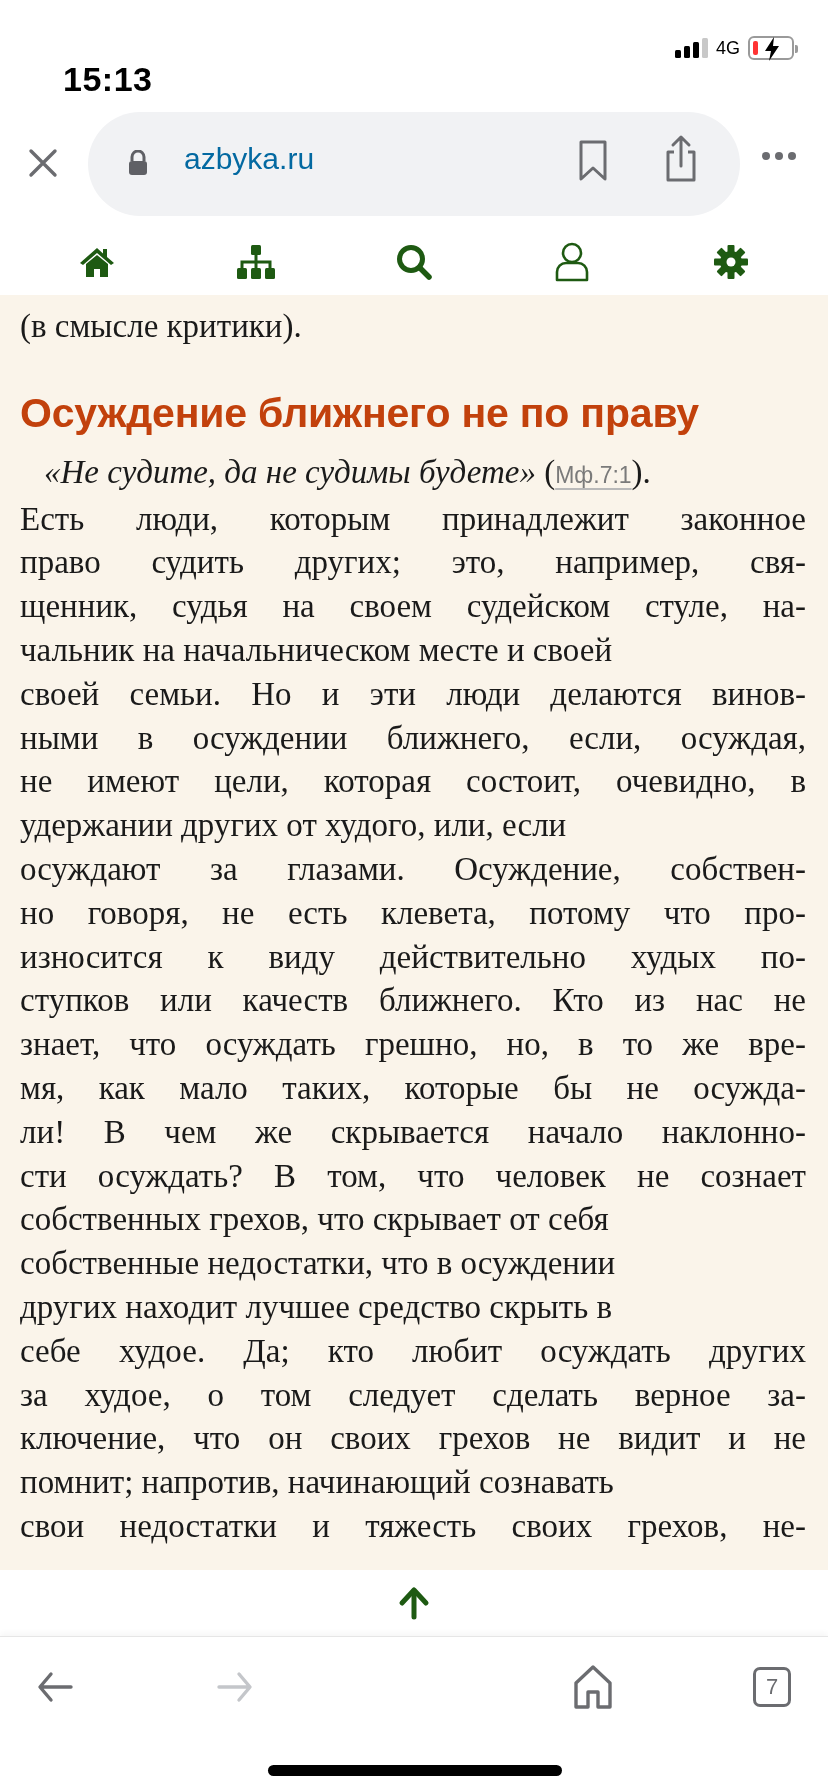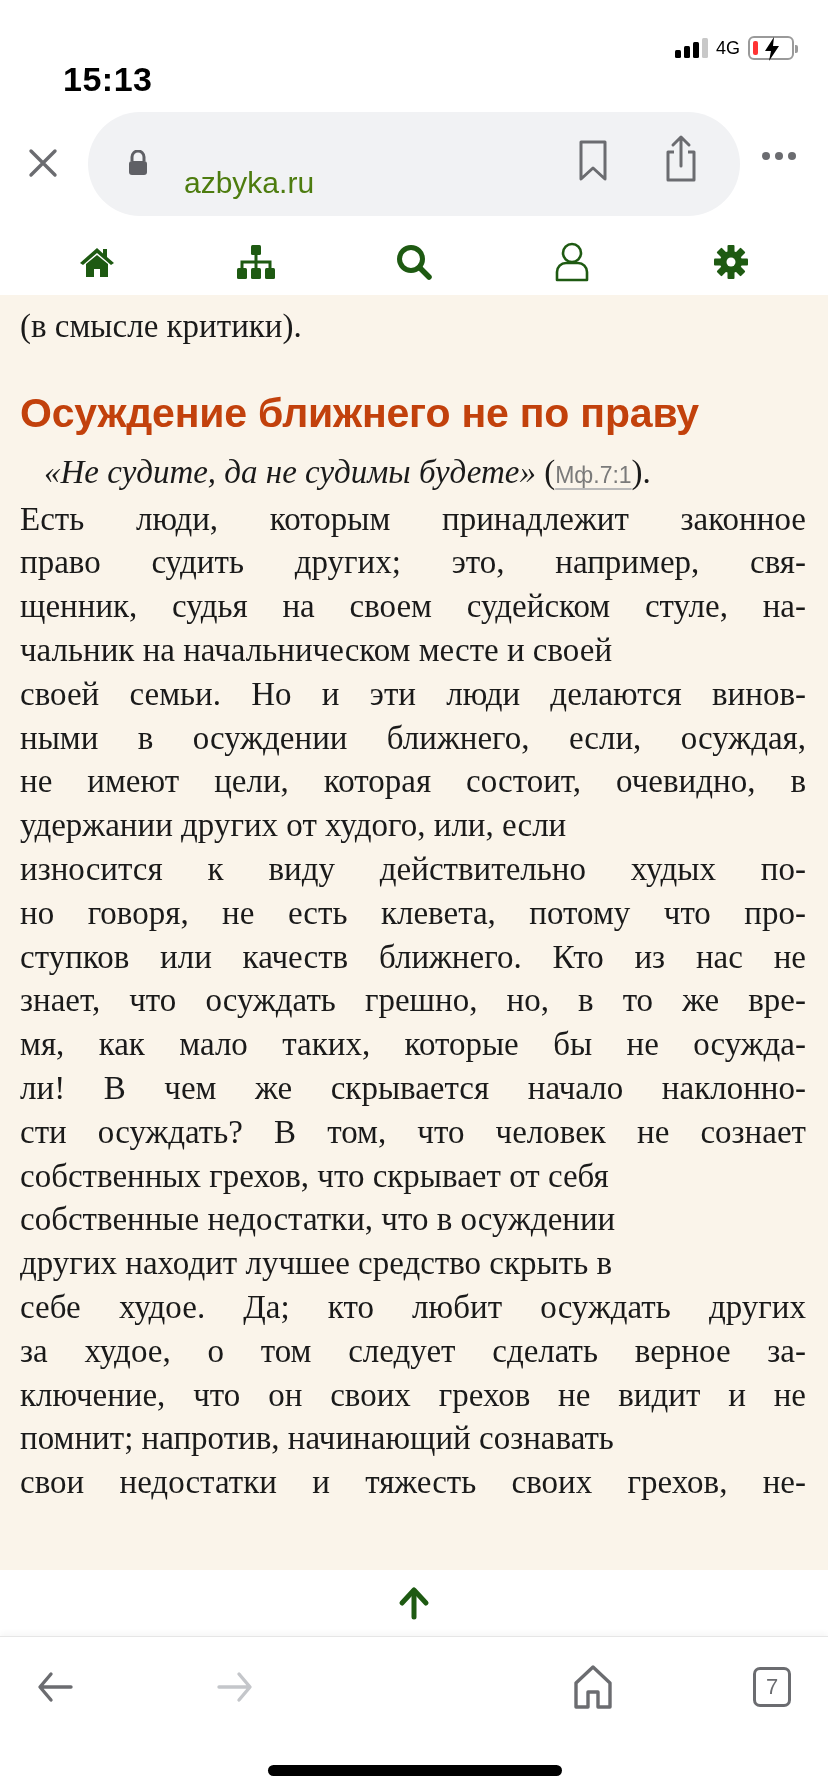--- a/index.html
+++ b/index.html
@@ -17,21 +17,21 @@
   .battery { position: relative; width: 46px; height: 24px; border: 2px solid #9a9a9a; border-radius: 6px; }
   .battery::after { content: ""; position: absolute; right: -6px; top: 7px; width: 3px; height: 8px; background: #9a9a9a; border-radius: 0 2px 2px 0; }
   .battery .level { position: absolute; left: 3px; top: 3px; width: 5px; height: 14px; background: #f33; border-radius: 2px; }
   .battery svg { position: absolute; left: 12px; top: -2px; }
 
   
   .url-row { position: absolute; top: 100px; left: 0; width: 828px; height: 128px; background: #fff; }
   .close-btn { position: absolute; left: 22px; top: 42px; width: 42px; height: 42px; display: flex; align-items: center; justify-content: center; cursor: pointer; }
   .url-pill { position: absolute; left: 88px; top: 12px; width: 652px; height: 104px; background: #f1f2f4; border-radius: 52px; }
   .lock-icon { position: absolute; left: 40px; top: 38px; }
-  .url-text { position: absolute; left: 96px; top: 30px; font-size: 30px; color: #4d7c0f; margin-top: 24px; }
+  .url-text { position: absolute; left: 96px; top: 30px; font-size: 30px; color: #0369a1; }
   .bookmark-btn { position: absolute; left: 490px; top: 28px; cursor: pointer; }
   .share-btn { position: absolute; left: 575px; top: 22px; cursor: pointer; }
   .more-btn { position: absolute; left: 762px; top: 52px; cursor: pointer; display: flex; gap: 5px; }
   .more-btn span { width: 8px; height: 8px; background: #6b6c70; border-radius: 50%; }
 
   
   .site-nav { position: absolute; top: 228px; left: 0; width: 828px; height: 67px; background: #fff; display: flex; justify-content: space-around; align-items: center; padding: 0 18px; z-index: 3; }
   .site-nav .nav-icon { width: 60px; height: 50px; display: flex; align-items: center; justify-content: center; cursor: pointer; }
 
   
@@ -162,22 +162,23 @@
       <span class="quote">«Не судите, да не судимы будете»</span><span> (</span><span class="bible-ref">Мф.7:1</span><span>).</span>
     </span>
     <span class="line justify">Есть люди, которым принадлежит законное</span>
     <span class="line justify">право судить других; это, например, свя-</span>
     <span class="line justify">щенник, судья на своем судейском стуле, на-</span>
     <span class="line">чальник на начальническом месте и своей</span>
     <span class="line justify">своей семьи. Но и эти люди делаются винов-</span>
     <span class="line justify">ными в осуждении ближнего, если, осуждая,</span>
     <span class="line justify">не имеют цели, которая состоит, очевидно, в</span>
     <span class="line">удержании других от худого, или, если</span>
+    <span class="line justify">осуждают за глазами. Осуждение, собствен-</span>
+    <span class="line justify">но говоря, не есть клевета, потому что про-</span>
     <span class="line justify">износится к виду действительно худых по-</span>
-    <span class="line justify">но говоря, не есть клевета, потому что про-</span>
     <span class="line justify">ступков или качеств ближнего. Кто из нас не</span>
     <span class="line justify">знает, что осуждать грешно, но, в то же вре-</span>
     <span class="line justify">мя, как мало таких, которые бы не осужда-</span>
     <span class="line justify">ли! В чем же скрывается начало наклонно-</span>
     <span class="line justify">сти осуждать? В том, что человек не сознает</span>
     <span class="line">собственных грехов, что скрывает от себя</span>
     <span class="line">собственные недостатки, что в осуждении</span>
     <span class="line">других находит лучшее средство скрыть в</span>
     <span class="line justify">себе худое. Да; кто любит осуждать других</span>
     <span class="line justify">за худое, о том следует сделать верное за-</span>

